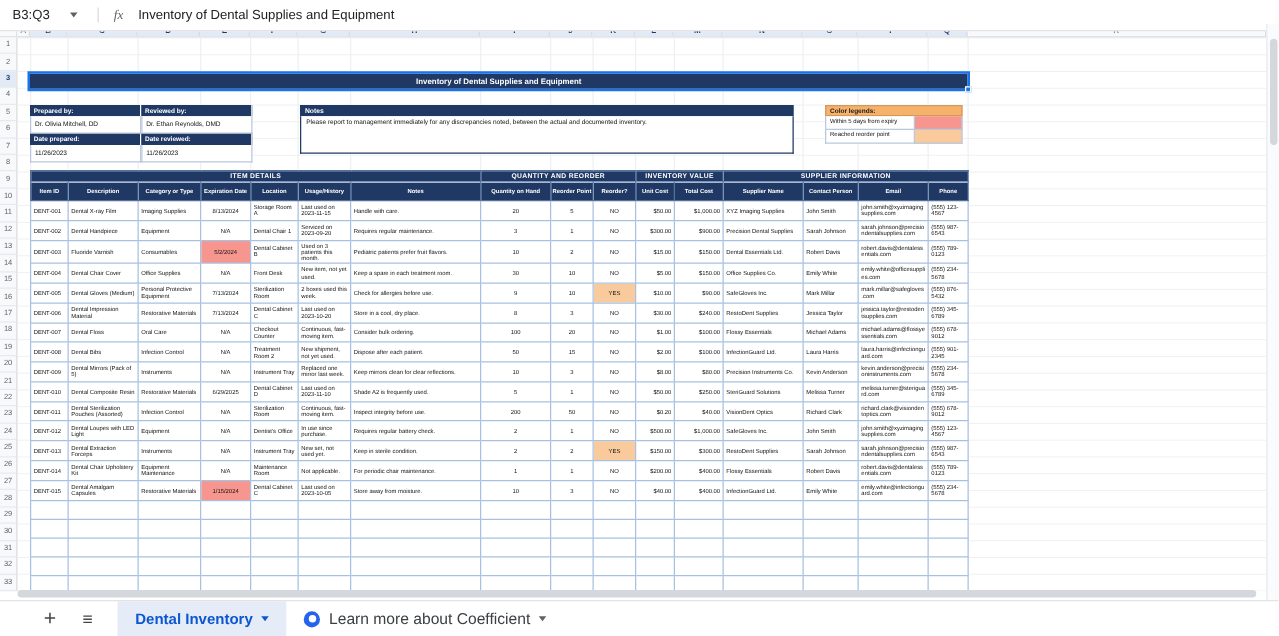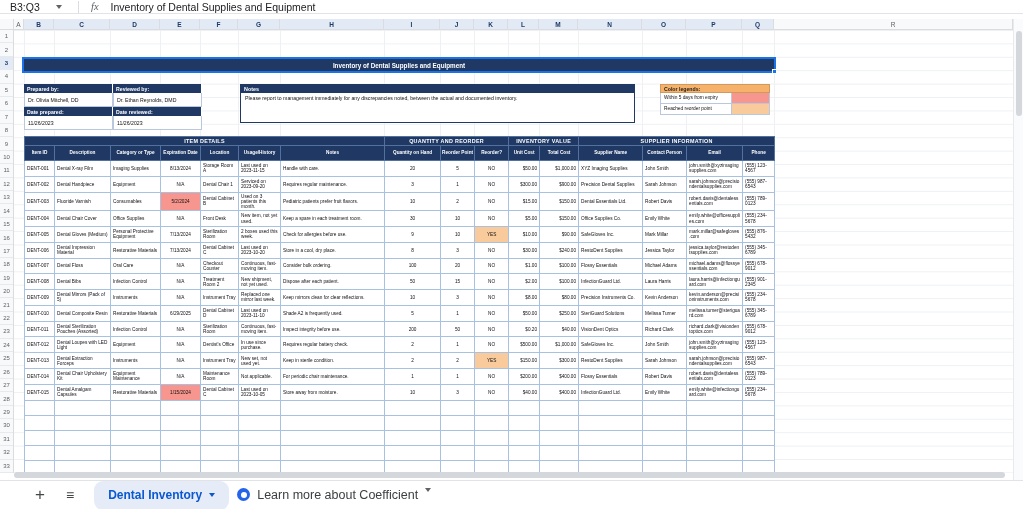--- a/index.html
+++ b/index.html
@@ -1,21 +1,21 @@
 <!DOCTYPE html>
 <html style="--navy: #1f3864; --blue: #1a73e8; --red: #f7968e; --orange: #f9cb9c; --legend-orange: #f6b26b; --tab-blue: #0b57d0;"><head>
 <meta charset="utf-8">
 <style>
   * { margin:0; padding:0; box-sizing:border-box; }
   html,body { background:#fff; }
   .app { position:relative; width:1023px; height:509px; overflow:hidden;
          font-family:"Liberation Sans", sans-serif; background:#fff; }
 
   
-  .fbar { position:absolute; top:0; left:0; right:0; height:14px; display:flex; align-items:center;
+  .fbar { position:absolute; top:0; left:0; right:0; height:25px; display:flex; align-items:center;
           border-bottom:1px solid #e1e3e6; background:#fff; z-index:5; }
   .namebox { display:flex; align-items:center; width:78px; padding-left:10px; font-size:10.5px; color:#202124; }
   .caret { width:0; height:0; border-left:3.5px solid transparent; border-right:3.5px solid transparent;
            border-top:4px solid #5f6368; }
   .nb-caret { margin-left:16px; }
   .fdiv { width:1px; height:12px; background:#dadce0; margin-right:6px; }
   .fx { font-size:10.5px; font-style:italic; color:#5f6368; font-family:"Liberation Serif", serif; margin:0 12px 0 6px; }
   .ftext { font-size:10.5px; color:#202124; }
 
   
@@ -90,23 +90,23 @@
   .vsb-thumb { position:absolute; top:12px; left:2px; width:6px; height:85px; background:#d4d7db; border-radius:3px; }
   .hsb-thumb { position:absolute; left:14px; right:18px; bottom:31px; height:6px; background:#d4d7db;
                border-radius:3px; z-index:5; }
 
   
   .sbar { position:absolute; left:0; right:0; bottom:0; height:29px; background:#fff;
           border-top:1px solid #e1e3e6; display:flex; align-items:center; z-index:6; }
   .plus { font-size:17px; color:#444746; margin-left:30px; width:20px; text-align:center; cursor:default; }
   .burger { margin-left:16px; color:#444746; font-size:14px; line-height:1; }
   .tab { margin-left:20px; height:29px; display:flex; align-items:center; gap:7px; padding:0 14px;
-         background:#e5ecf8; color:var(--tab-blue,#0b57d0); font-weight:bold; font-size:12px;border-radius:9px; }
+         background:#e5ecf8; color:var(--tab-blue,#0b57d0); font-weight:bold; font-size:12px; }
   .tab .caret { border-top-color:var(--tab-blue,#0b57d0); }
-  .coef { margin-left:8px; display:flex; gap:7px; font-size:12.5px; color:#3c4043; }
+  .coef { margin-left:14px; display:flex; align-items:center; gap:7px; font-size:12.5px; color:#3c4043; }
   .coef-logo { width:13px; height:13px; border-radius:50%; background:#2563eb; position:relative; }
   .coef-logo::after { content:""; position:absolute; left:3.5px; top:3.5px; width:6px; height:6px;
                       border-radius:50%; background:#fff; }
   .coef .caret { border-top-color:#5f6368; }
 </style>
 </head>
 <body>
 
 <div class="app">
 

